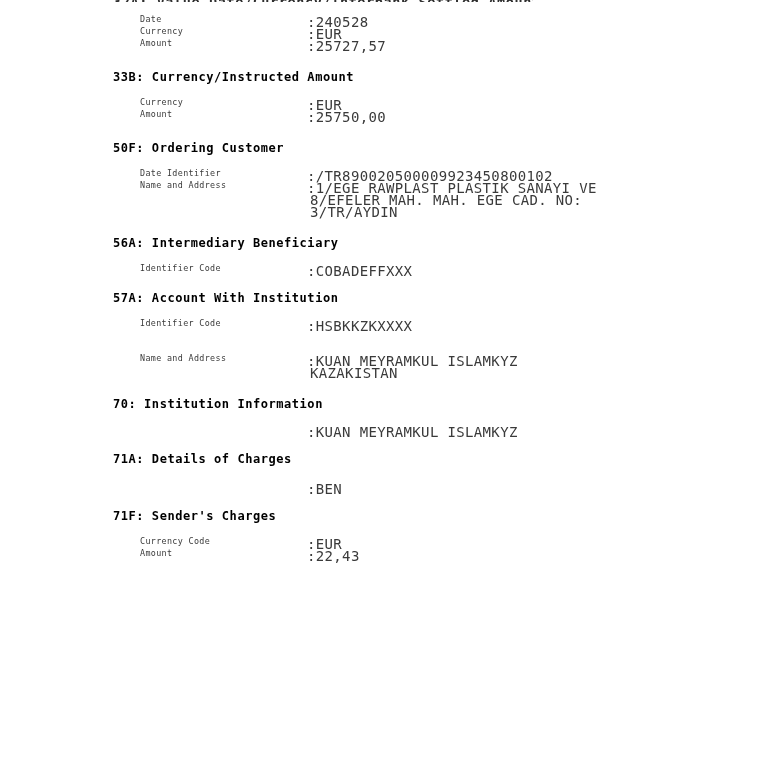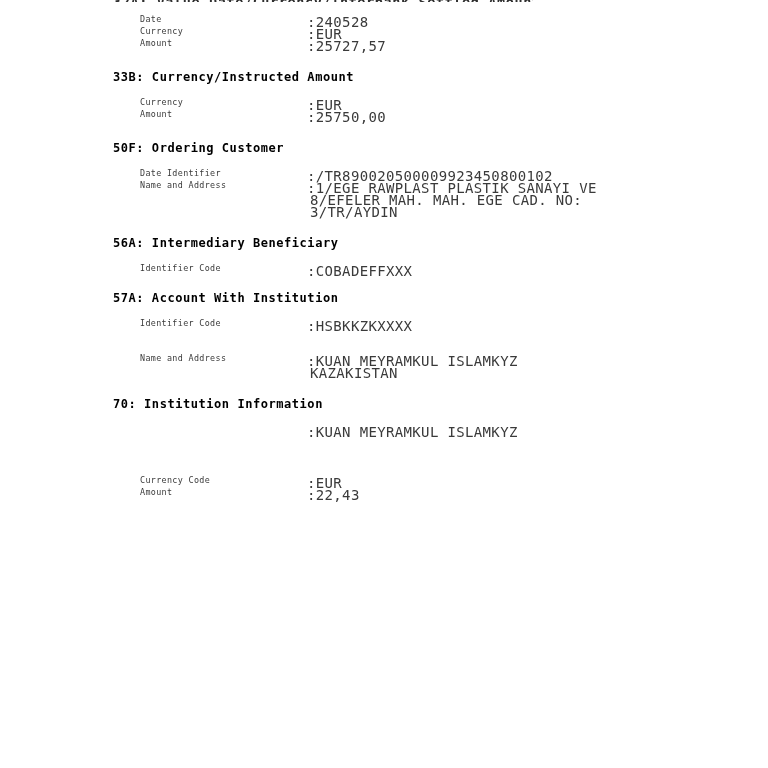--- a/index.html
+++ b/index.html
@@ -185,24 +185,33 @@
       <div class="sec-title">70: Institution Information</div>
       <div style="height:7px"></div>
       <div class="row">
         <span class="lbl"></span>
         <span class="val">:KUAN MEYRAMKUL ISLAMKYZ</span>
       </div>
     </div>
 
     <div class="block-gap"></div>
 
-
-    <div class="block-gap"></div>
-
-    <div class="section">
+    <div class="section">
+      <div class="sec-title">71A: Details of Charges</div>
+      <div style="height:9px"></div>
+      <div class="row">
+        <span class="lbl"></span>
+        <span class="val">:BEN</span>
+      </div>
+    </div>
+
+    <div class="block-gap"></div>
+
+    <div class="section">
+      <div class="sec-title">71F: Sender's Charges</div>
       <div style="height:7px"></div>
       <div class="row">
         <span class="lbl">Currency Code</span>
         <span class="val">:EUR</span>
       </div>
       <div class="row">
         <span class="lbl">Amount</span>
         <span class="val">:22,43</span>
       </div>
     </div>

